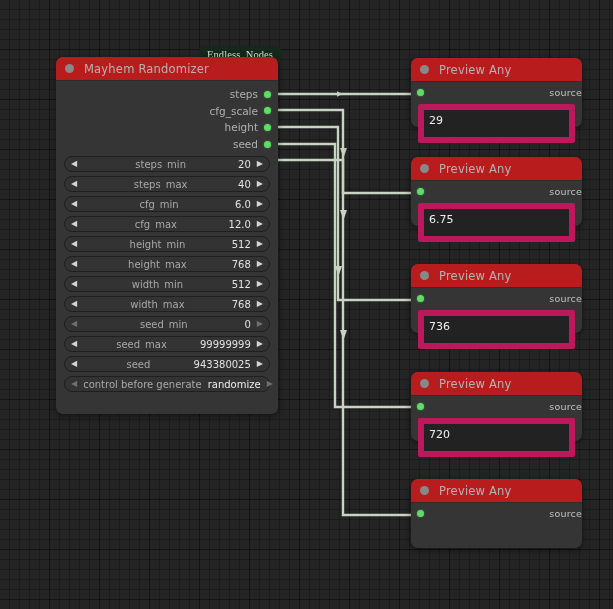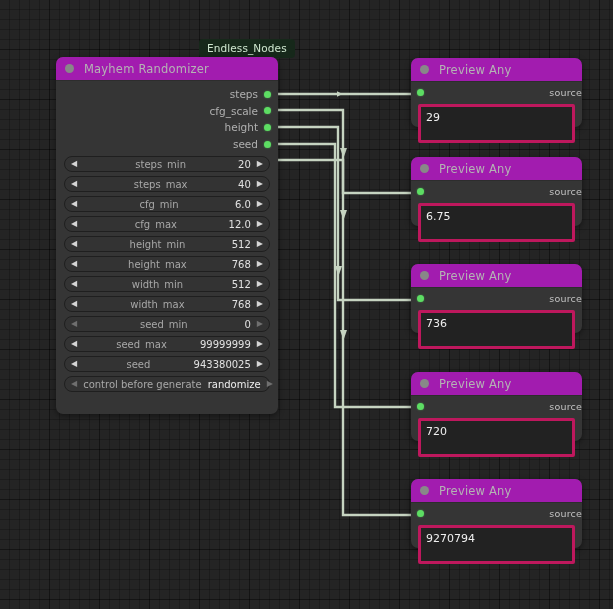--- a/index.html
+++ b/index.html
@@ -36,21 +36,21 @@
   
   .node {
     position: absolute;
     background: #353535;
     border-radius: 7px;
     box-shadow: 0 2px 6px rgba(0,0,0,0.45);
     box-sizing: border-box;
   }
   .node-title {
     height: 24px;
-    background: #a21caf;
+    background: #b91c1c;
     border-top-left-radius: 7px;
     border-top-right-radius: 7px;
     display: flex;
     align-items: center;
     padding-left: 9px;
     box-sizing: border-box;
     border-bottom: 1px solid #2d2d2d;
   }
   .title-dot {
     width: 9px; height: 9px;
@@ -188,21 +188,21 @@
   }
   .preview-input-label {
     color: #c2c2c2;
     font-size: 9.5px;
     letter-spacing: 0.2px;
   }
   .preview-box {
     margin: 2px 7px 0 7px;
     height: 39px;
     background: #222222;
-    border: 3px solid #be185d;
+    border: 6px solid #be185d;
     border-radius: 2px;
     box-sizing: border-box;
     padding: 4px 5px 0 5px;
     overflow: hidden;
   }
   .preview-text {
     color: #f0f0f0;
     font-size: 11px;
     font-family: "DejaVu Sans", "Liberation Sans", sans-serif;
     line-height: 1.2;
@@ -235,21 +235,21 @@
     </g>
     <g fill="#c6d4c1">
       <path d="M229,90.5 L239,94 L229,97.5 z"></path>
       <path d="M340,210 L343.5,220 L347,210 z"></path>
       <path d="M340,148 L343.5,158 L347,148 z" opacity="0.95"></path>
       <path d="M335,266 L338.5,276 L342,266 z"></path>
       <path d="M340,330 L343.5,340 L347,330 z"></path>
     </g>
   </svg>
 
-  <div class="group-badge" style="left:199px; top:39px;">Endless_Nodes</div>
+  <div class="group-badge" style="left:199px; top:46px;font-family:Liberation Serif, serif;">Endless_Nodes</div>
 
   <div class="node" id="node-randomizer">
     <div class="node-title">
       <span class="title-dot"></span>
       <span class="title-text">Mayhem Randomizer</span>
     </div>
 
     <div class="outputs">
       <div class="output-row">
         <span class="output-label">steps</span>
@@ -403,18 +403,15 @@
 
   <div class="node node-preview" style="top:479px;">
     <div class="node-title">
       <span class="title-dot"></span>
       <span class="title-text">Preview Any</span>
     </div>
     <div class="preview-input">
       <span class="slot-dot"></span>
       <span class="preview-input-label">source</span>
     </div>
-    <div class="preview-box">
-      <div class="preview-text">9270794</div>
-    </div>
   </div>
 
 </div>
 
 </body></html>

